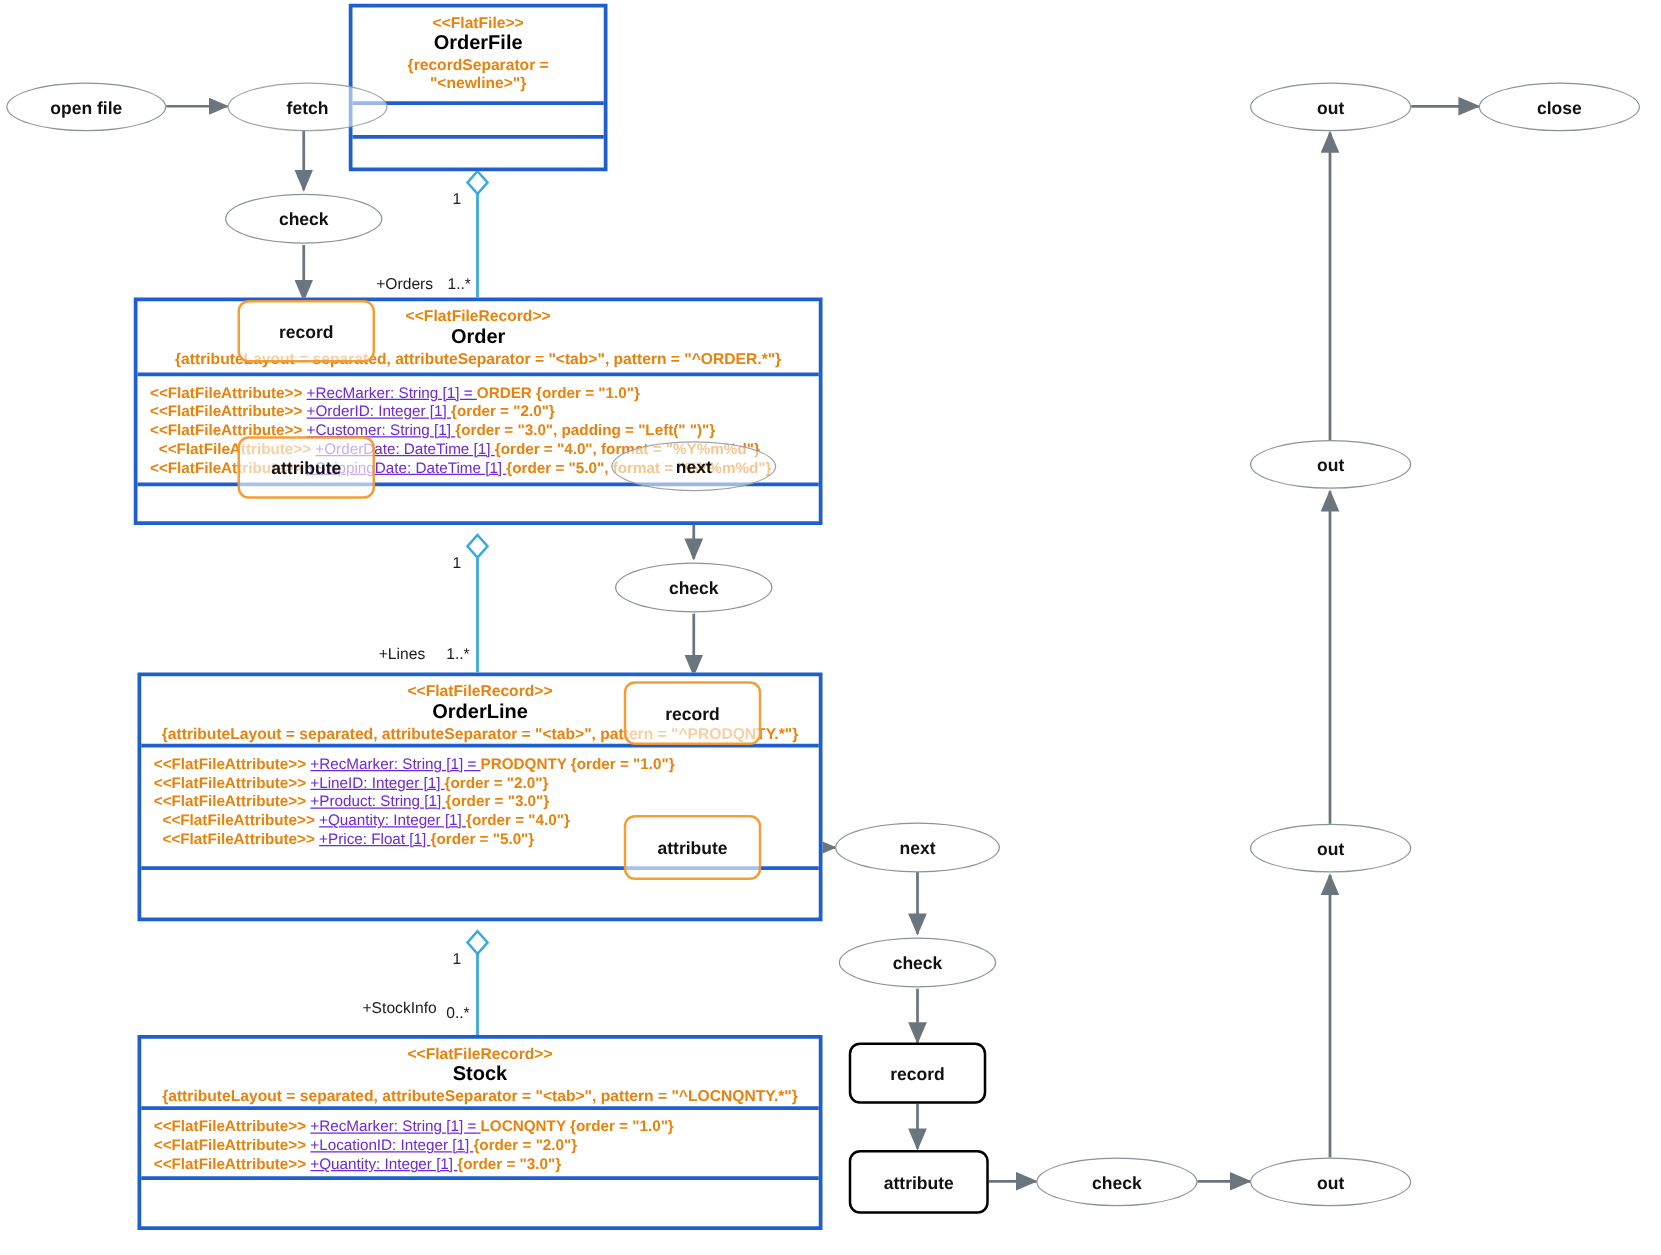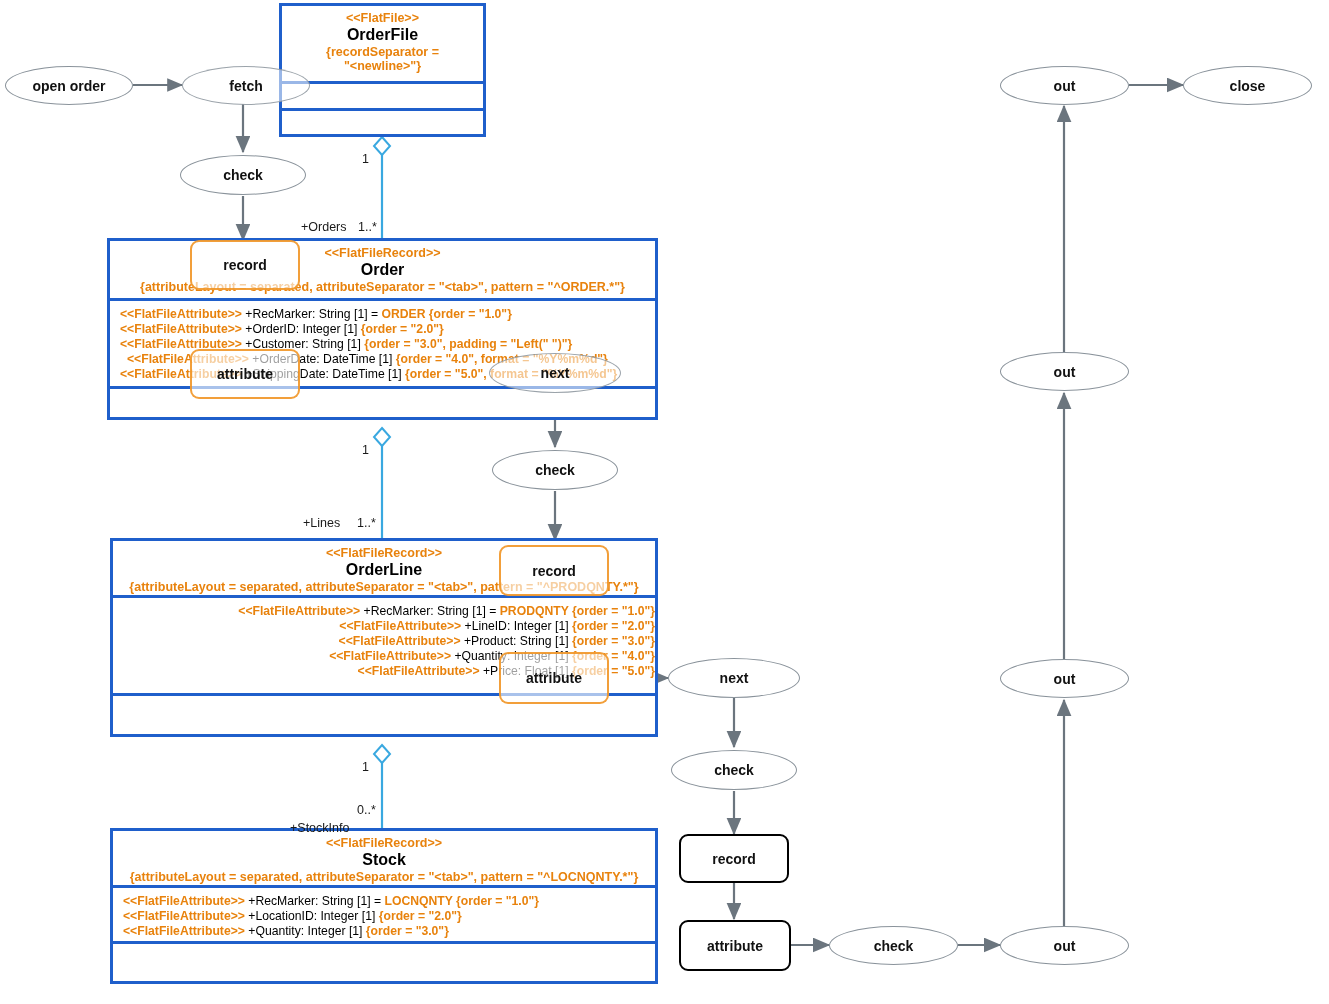--- a/index.html
+++ b/index.html
@@ -63,21 +63,21 @@
     padding:6px 0 6px 0;
   }
   .attr-row{
     font-size:12.2px;
     line-height:15px;
     white-space:nowrap;
     padding-left:10px;
     color:#222;
   }
   .attr-row .st{ color:#E8820C; font-weight:bold; }
-  .attr-row .nm{ color:#000000; }
+  .attr-row .nm{ color:#6d28d9;text-decoration:underline; }
   .attr-row .vl{ color:#E8820C; font-weight:bold; }
   .attr-row .pr{ color:#E8820C; font-weight:bold; }
   .attr-row.indent{ padding-left:17px; }
 
   
   .node-ellipse{
     position:absolute;
     box-sizing:border-box;
     border:1.6px solid #8A939B;
     border-radius:50%;
@@ -218,21 +218,21 @@
     </div>
     <div class="compartment last" style="height:28px;"></div>
   </div>
 
   <div class="uml-class" style="left:110px; top:538px; width:548px; height:199px;">
     <div class="compartment uml-head" style="height:57px;">
       <span class="stereo">&lt;&lt;FlatFileRecord&gt;&gt;</span>
       <span class="cls-name">OrderLine</span>
       <span class="cls-props">{attributeLayout = separated, attributeSeparator = "&lt;tab&gt;", pattern = "^PRODQNTY.*"}</span>
     </div>
-    <div class="compartment attr-list" style="height:98px;text-align:right;">
+    <div class="compartment attr-list" style="height:98px;">
       <div class="attr-row">
         <span class="st">&lt;&lt;FlatFileAttribute&gt;&gt;</span>
         <span class="nm">+RecMarker: String [1] = </span><span class="vl">PRODQNTY</span><span class="pr"> {order = "1.0"}</span>
       </div>
       <div class="attr-row">
         <span class="st">&lt;&lt;FlatFileAttribute&gt;&gt;</span>
         <span class="nm">+LineID: Integer [1] </span><span class="pr">{order = "2.0"}</span>
       </div>
       <div class="attr-row">
         <span class="st">&lt;&lt;FlatFileAttribute&gt;&gt;</span>
@@ -275,24 +275,24 @@
 
   <div class="edge-label" style="left:362px; top:152px;">1</div>
   <div class="edge-label" style="left:301px; top:220px;">+Orders</div>
   <div class="edge-label" style="left:358px; top:220px;">1..*</div>
 
   <div class="edge-label" style="left:362px; top:443px;">1</div>
   <div class="edge-label" style="left:303px; top:516px;">+Lines</div>
   <div class="edge-label" style="left:357px; top:516px;">1..*</div>
 
   <div class="edge-label" style="left:362px; top:760px;">1</div>
-  <div class="edge-label" style="left:290px; top:821px;">+StockInfo</div>
+  <div class="edge-label" style="left:290px; top:799px;">+StockInfo</div>
   <div class="edge-label" style="left:357px; top:803px;">0..*</div>
 
-  <div class="node-ellipse" style="left:5px; top:66px; width:128px; height:39px;">open order</div>
+  <div class="node-ellipse" style="left:5px; top:66px; width:128px; height:39px;">open file</div>
 
   <div class="node-ellipse translucent-e" style="left:182px; top:66px; width:128px; height:39px;">fetch</div>
 
   <div class="node-ellipse" style="left:180px; top:155px; width:126px; height:40px;">check</div>
 
   <div class="node-rect translucent" style="left:190px; top:240px; width:110px; height:50px;">record</div>
 
   <div class="node-rect translucent" style="left:190px; top:349px; width:110px; height:50px;">attribute</div>
 
   <div class="node-ellipse translucent-e" style="left:489px; top:353px; width:132px; height:40px;">next</div>

